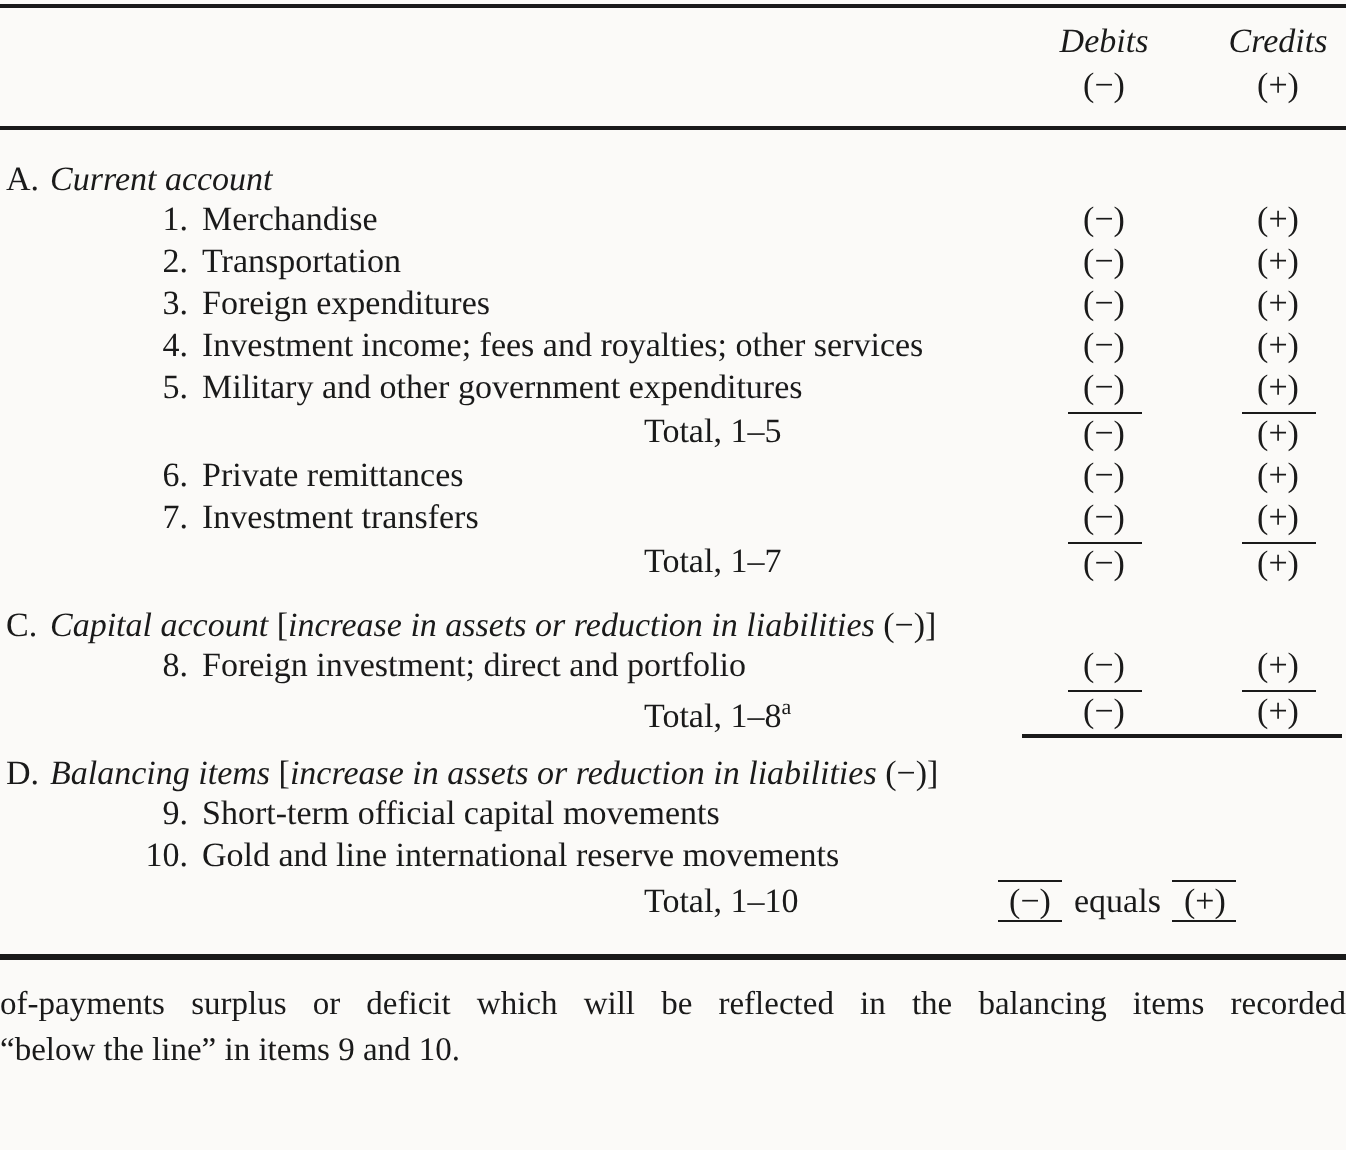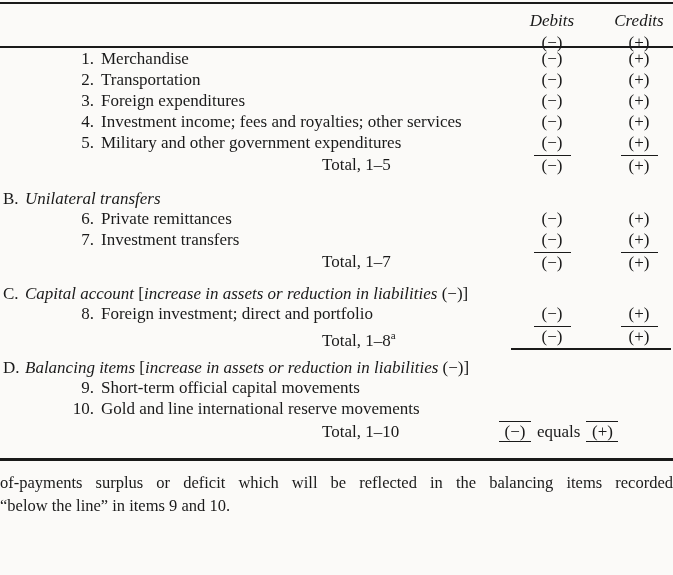--- a/index.html
+++ b/index.html
@@ -7,21 +7,21 @@
     position:relative;width:673px;height:575px;overflow:hidden;
     background:#fbfaf8;color:#1a1a1a;
     font-family:"Liberation Serif",serif;font-size:17px;
   }
   .rule{background:#1a1a1a;}
   .rule-top{height:2px;margin-top:2px;}
   .rule-head{height:2px;}
   .rule-bottom{height:3px;margin-top:13px;}
 
   
-  .thead{position:relative;height:42px;font-family:Liberation Serif, serif;}
+  .thead{position:relative;height:59px;font-family:Liberation Serif, serif;}
   .hcol{position:absolute;top:7px;width:70px;text-align:center;}
   .hcol-debit{left:517px;}
   .hcol-credit{left:604px;}
   .hlab{display:block;font-style:italic;}
   .hsign{display:block;margin-top:2px;}
 
   
   .row{position:relative;height:21px;line-height:21px;padding-left:48px;}
   .section-row{height:18px;line-height:18px;padding-left:3px;}
   .sec-letter{display:inline-block;width:22px;}
@@ -63,31 +63,31 @@
     </div>
     <div class="hcol hcol-credit">
       <span class="hlab">Credits</span>
       <span class="hsign">(+)</span>
     </div>
   </div>
 
   <div class="rule rule-head"></div>
 
   <div id="tbody">
+      <div class="row section-row" style="margin-top: 16px;"><span class="sec-letter">A.</span><span class="sec-title">Current account</span></div>
       <div class="row item-row"><span class="item-num">1.</span><span class="item-label">Merchandise</span><span class="sign sign-debit">(−)</span><span class="sign sign-credit">(+)</span></div>
       <div class="row item-row"><span class="item-num">2.</span><span class="item-label">Transportation</span><span class="sign sign-debit">(−)</span><span class="sign sign-credit">(+)</span></div>
       <div class="row item-row"><span class="item-num">3.</span><span class="item-label">Foreign expenditures</span><span class="sign sign-debit">(−)</span><span class="sign sign-credit">(+)</span></div>
       <div class="row item-row"><span class="item-num">4.</span><span class="item-label">Investment income; fees and royalties; other services</span><span class="sign sign-debit">(−)</span><span class="sign sign-credit">(+)</span></div>
       <div class="row item-row"><span class="item-num">5.</span><span class="item-label">Military and other government expenditures</span><span class="sign sign-debit">(−)</span><span class="sign sign-credit">(+)</span></div>
       <div class="row total-row">
         <span class="total-label"><span>Total, 1–5</span></span>
         <span class="sign sign-debit"><span class="tline">(−)</span></span>
         <span class="sign sign-credit"><span class="tline">(+)</span></span>
       </div>
-      <div class="row section-row" style="margin-top: 14px;"><span class="sec-letter">B.</span><span class="sec-title">Unilateral transfers</span></div>
       <div class="row item-row"><span class="item-num">6.</span><span class="item-label">Private remittances</span><span class="sign sign-debit">(−)</span><span class="sign sign-credit">(+)</span></div>
       <div class="row item-row"><span class="item-num">7.</span><span class="item-label">Investment transfers</span><span class="sign sign-debit">(−)</span><span class="sign sign-credit">(+)</span></div>
       <div class="row total-row">
         <span class="total-label"><span>Total, 1–7</span></span>
         <span class="sign sign-debit"><span class="tline">(−)</span></span>
         <span class="sign sign-credit"><span class="tline">(+)</span></span>
       </div>
       <div class="row section-row" style="margin-top: 12px;"><span class="sec-letter">C.</span><span class="sec-title">Capital account</span><span class="sec-br"> [</span><span class="sec-brtext">increase in assets or reduction in liabilities</span><span class="sec-br"> (−)]</span></div>
       <div class="row item-row"><span class="item-num">8.</span><span class="item-label">Foreign investment; direct and portfolio</span><span class="sign sign-debit">(−)</span><span class="sign sign-credit">(+)</span></div>
       <div class="row total-row">

